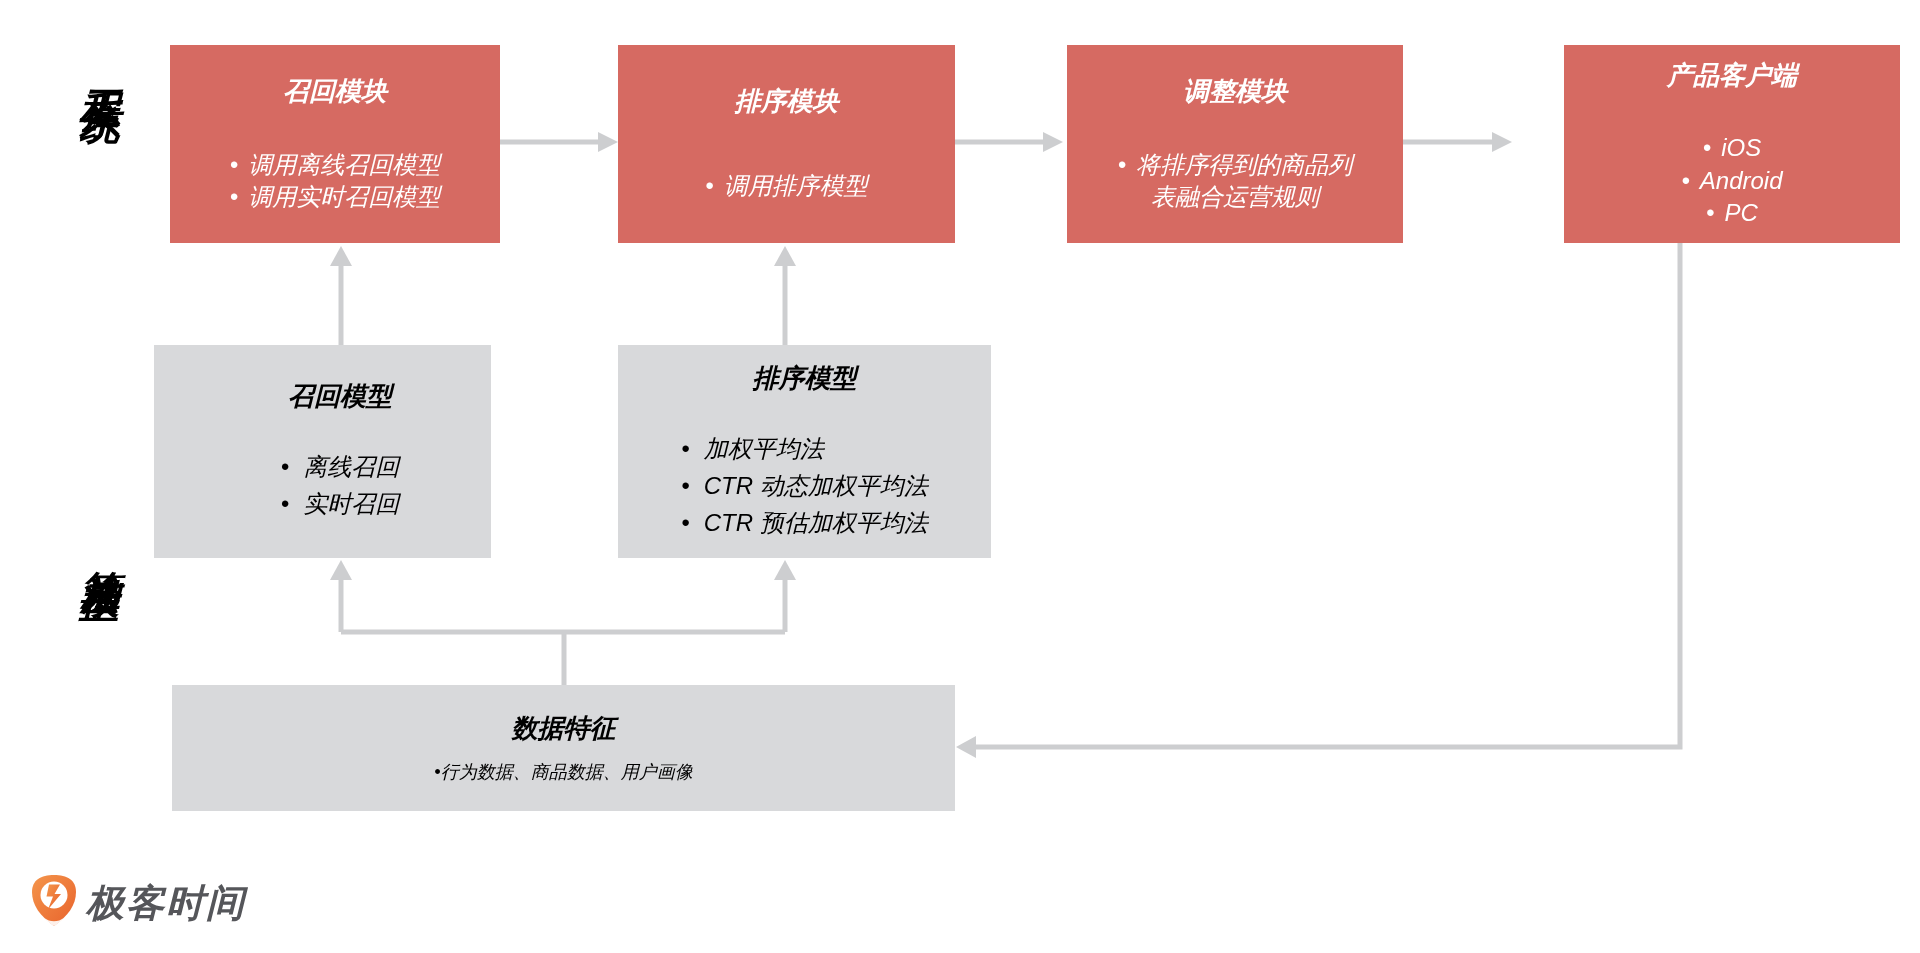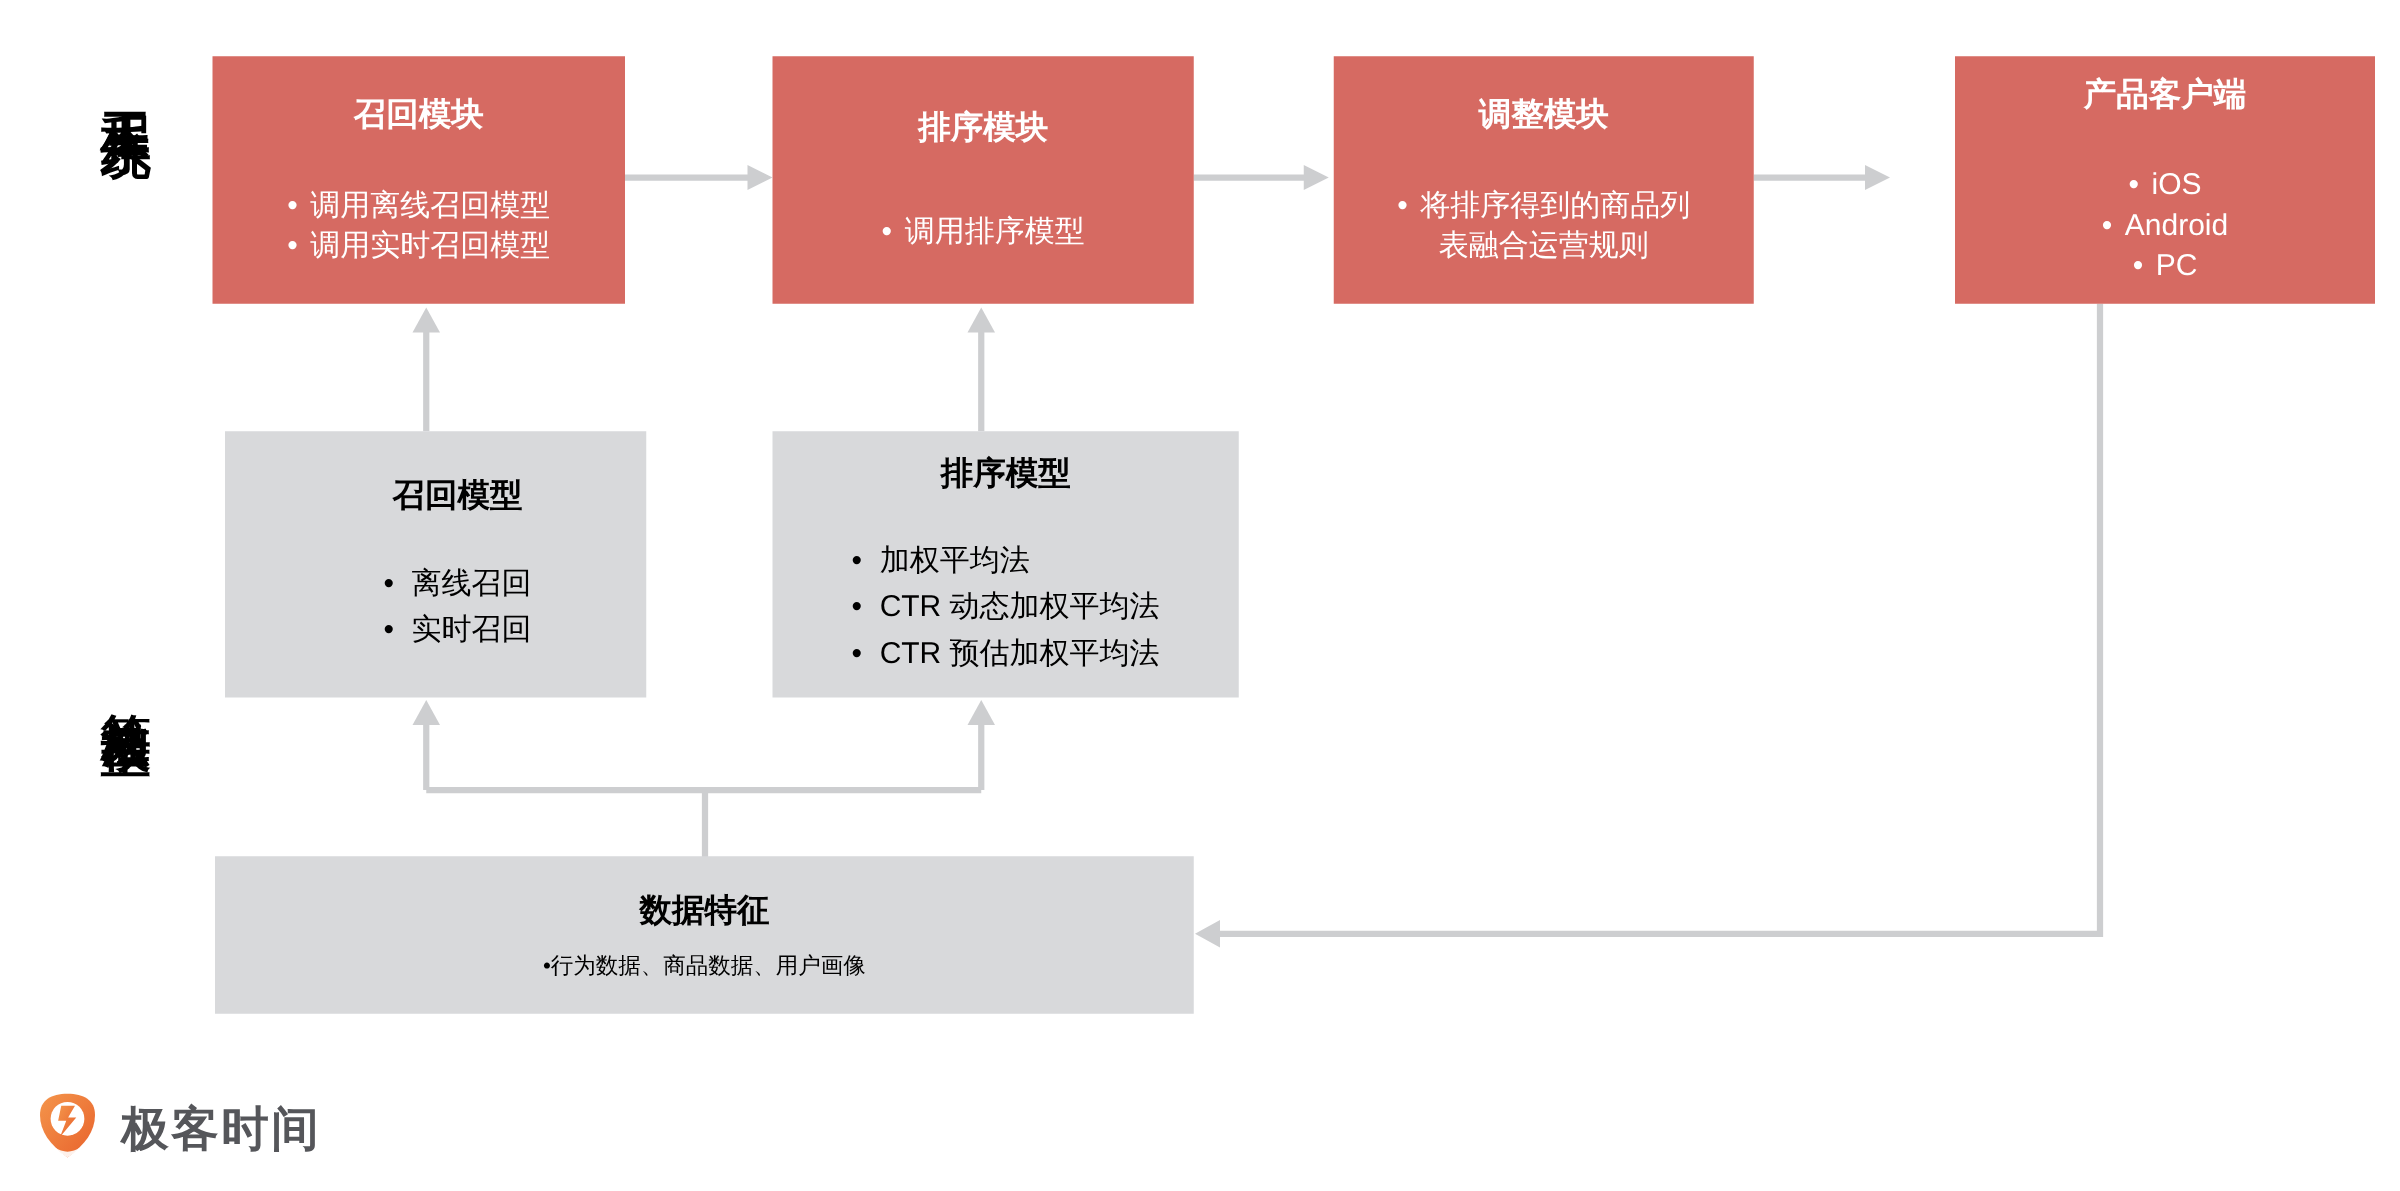--- a/index.html
+++ b/index.html
@@ -7,20 +7,21 @@
     padding: 0;
     background: #ffffff;
     font-family: "Liberation Sans", "DejaVu Sans", sans-serif;
   }
   .canvas {
     position: relative;
     width: 1920px;
     height: 953px;
     background: #ffffff;
     overflow: hidden;
+    font-style: italic;
   }
   .arrow-layer {
     position: absolute;
     left: 0; top: 0;
     width: 1920px; height: 953px;
     pointer-events: none;
   }
   .vlabel {
     position: absolute;
     writing-mode: vertical-rl;
@@ -74,21 +75,21 @@
     margin-right: 10px;
   }
   .module-adjust li { max-width: 250px; }
 
   .model {
     top: 345px;
     height: 213px;
     background: #D8D9DB;
     color: #000000;
   }
-  .model-recall { left: 180px; width: 337px; padding-left: 35px; }
+  .model-recall { left: 154px; width: 337px; padding-left: 35px; }
   .model-rank   { left: 618px; width: 373px; }
   .model ul {
     margin-top: 34px;
     width: -moz-fit-content;
     width: fit-content;
     text-align: left;
   }
   .model li {
     font-size: 24px;
     line-height: 1.55;
@@ -115,21 +116,21 @@
     content: "•";
     margin-right: 0;
   }
 
   .logo {
     position: absolute;
     left: 30px;
     top: 874px;
     display: flex;
     align-items: center;
-    gap: 19px;
+    gap: 8px;
   }
   .logo-text {
     font-size: 38px;
     font-weight: 600;
     color: #55565A;
     letter-spacing: 2px;
   }
 </style>
 </head>
 <body>

